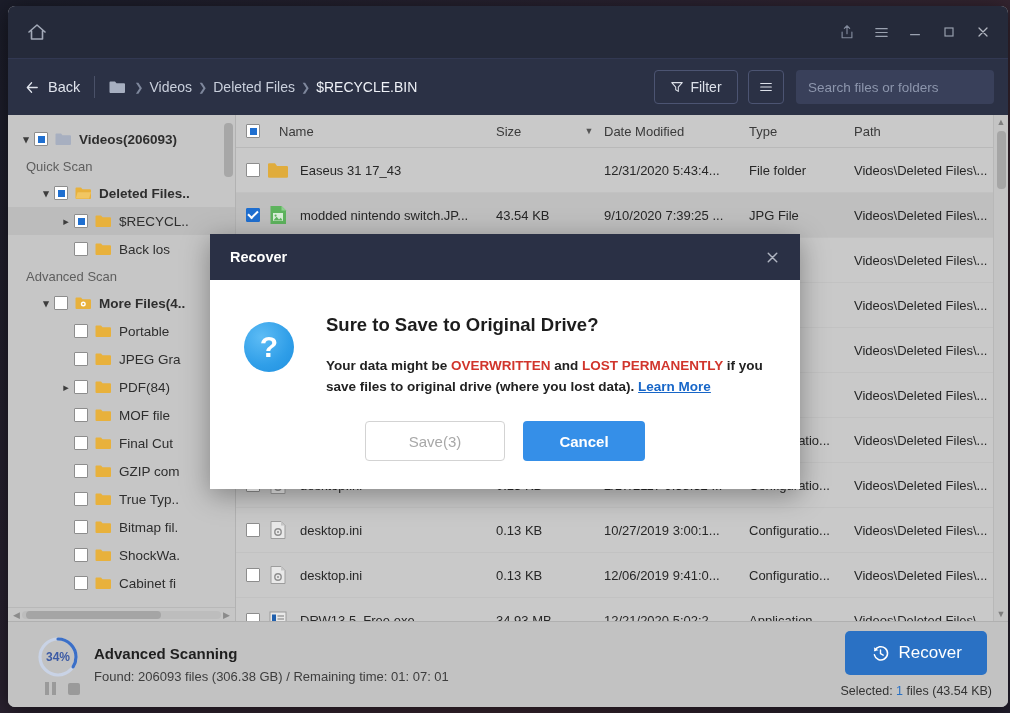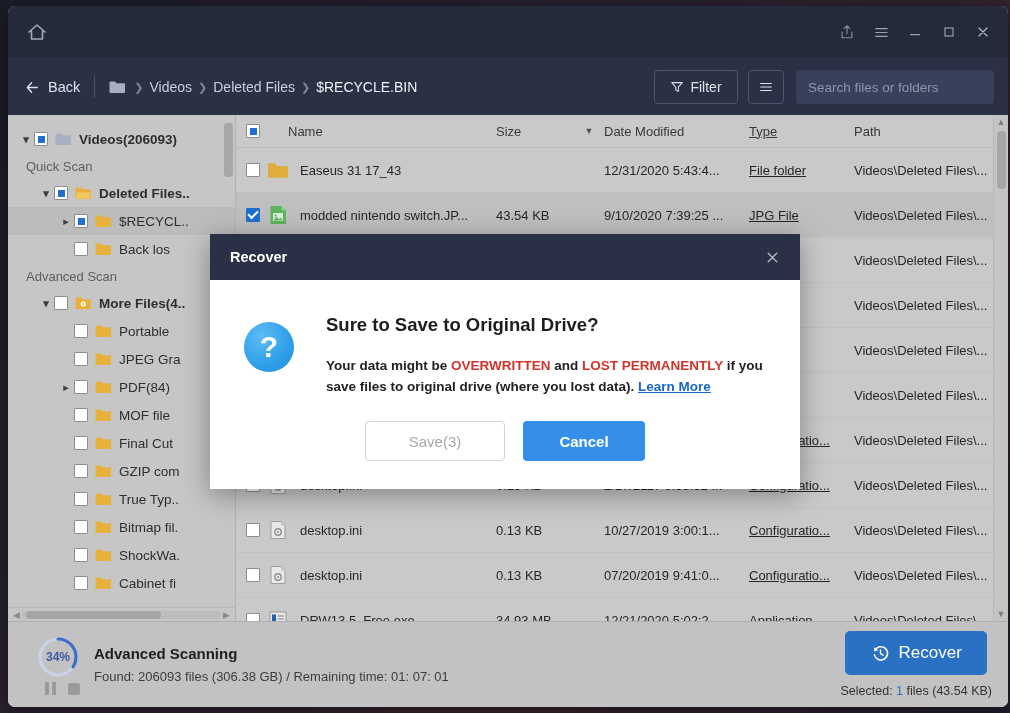--- a/index.html
+++ b/index.html
@@ -154,25 +154,25 @@
 
   
   .filelist { flex: 1; min-width: 0; background: #c9c9c9; display: flex; flex-direction: column; position: relative; }
   .list-head {
     height: 33px; display: flex; align-items: center;
     font-size: 13px; color: #3a3a3a;
     border-bottom: 1px solid #b9b9b9;
     padding-left: 10px;
     flex: none;
   }
-  .col-name { width: 250px; display: flex; align-items: center; gap: 21px; }
+  .col-name { width: 250px; display: flex; align-items: center; gap: 12px; }
   .col-size { width: 78px; }
   .col-sort { width: 30px; display: flex; align-items: center; justify-content: center; color: #555; font-size: 9px; }
   .col-date { width: 145px; }
-  .col-type { width: 105px; text-decoration: underline; }
+  .col-type { width: 105px; }
   .col-path { flex: 1; }
 
   .rows { flex: 1; overflow: hidden; position: relative; }
   .frow {
     height: 45px; display: flex; align-items: center;
     padding-left: 10px; font-size: 13px; color: #272727;
     border-bottom: 1px solid #c2c2c2;
   }
   .frow.sel { background: #bfbfbf; }
   .frow .col-name { display: flex; align-items: center; gap: 0; }
@@ -678,21 +678,21 @@
               <svg class="file-ico" viewBox="0 0 22 22">
                 <path d="M4 2.5 H14 L18 6.5 V19.5 H4 Z" fill="#e9e9e9" stroke="#9d9d9d" stroke-width="1"></path>
                 <path d="M14 2.5 L18 6.5 H14 Z" fill="#c6c6c6"></path>
                 <circle cx="11" cy="13" r="3.2" fill="none" stroke="#8e8e8e" stroke-width="1.4"></circle>
                 <circle cx="11" cy="13" r="1" fill="#8e8e8e"></circle>
               </svg>
               <span class="nm">desktop.ini</span>
             </div>
             <div class="col-size">0.13 KB</div>
             <div class="col-sort"></div>
-            <div class="col-date ellip">07/20/2019 9:41:0...</div>
+            <div class="col-date ellip">12/06/2019 9:41:0...</div>
             <div class="col-type ellip">Configuratio...</div>
             <div class="col-path ellip">Videos\Deleted Files\...</div>
           </div>
           <div class="frow">
             <div class="col-name">
               <div class="cb"></div>
               <svg class="file-ico" viewBox="0 0 22 22">
                 <rect x="3" y="3" width="16" height="16" fill="#e8e8e8" stroke="#9a9a9a" stroke-width="1"></rect>
                 <rect x="5" y="5.5" width="4" height="11" fill="#1f5fad"></rect>
                 <path d="M10.5 7 H17 M10.5 10 H17 M10.5 13 H15" stroke="#7a7a7a" stroke-width="1.1"></path>

